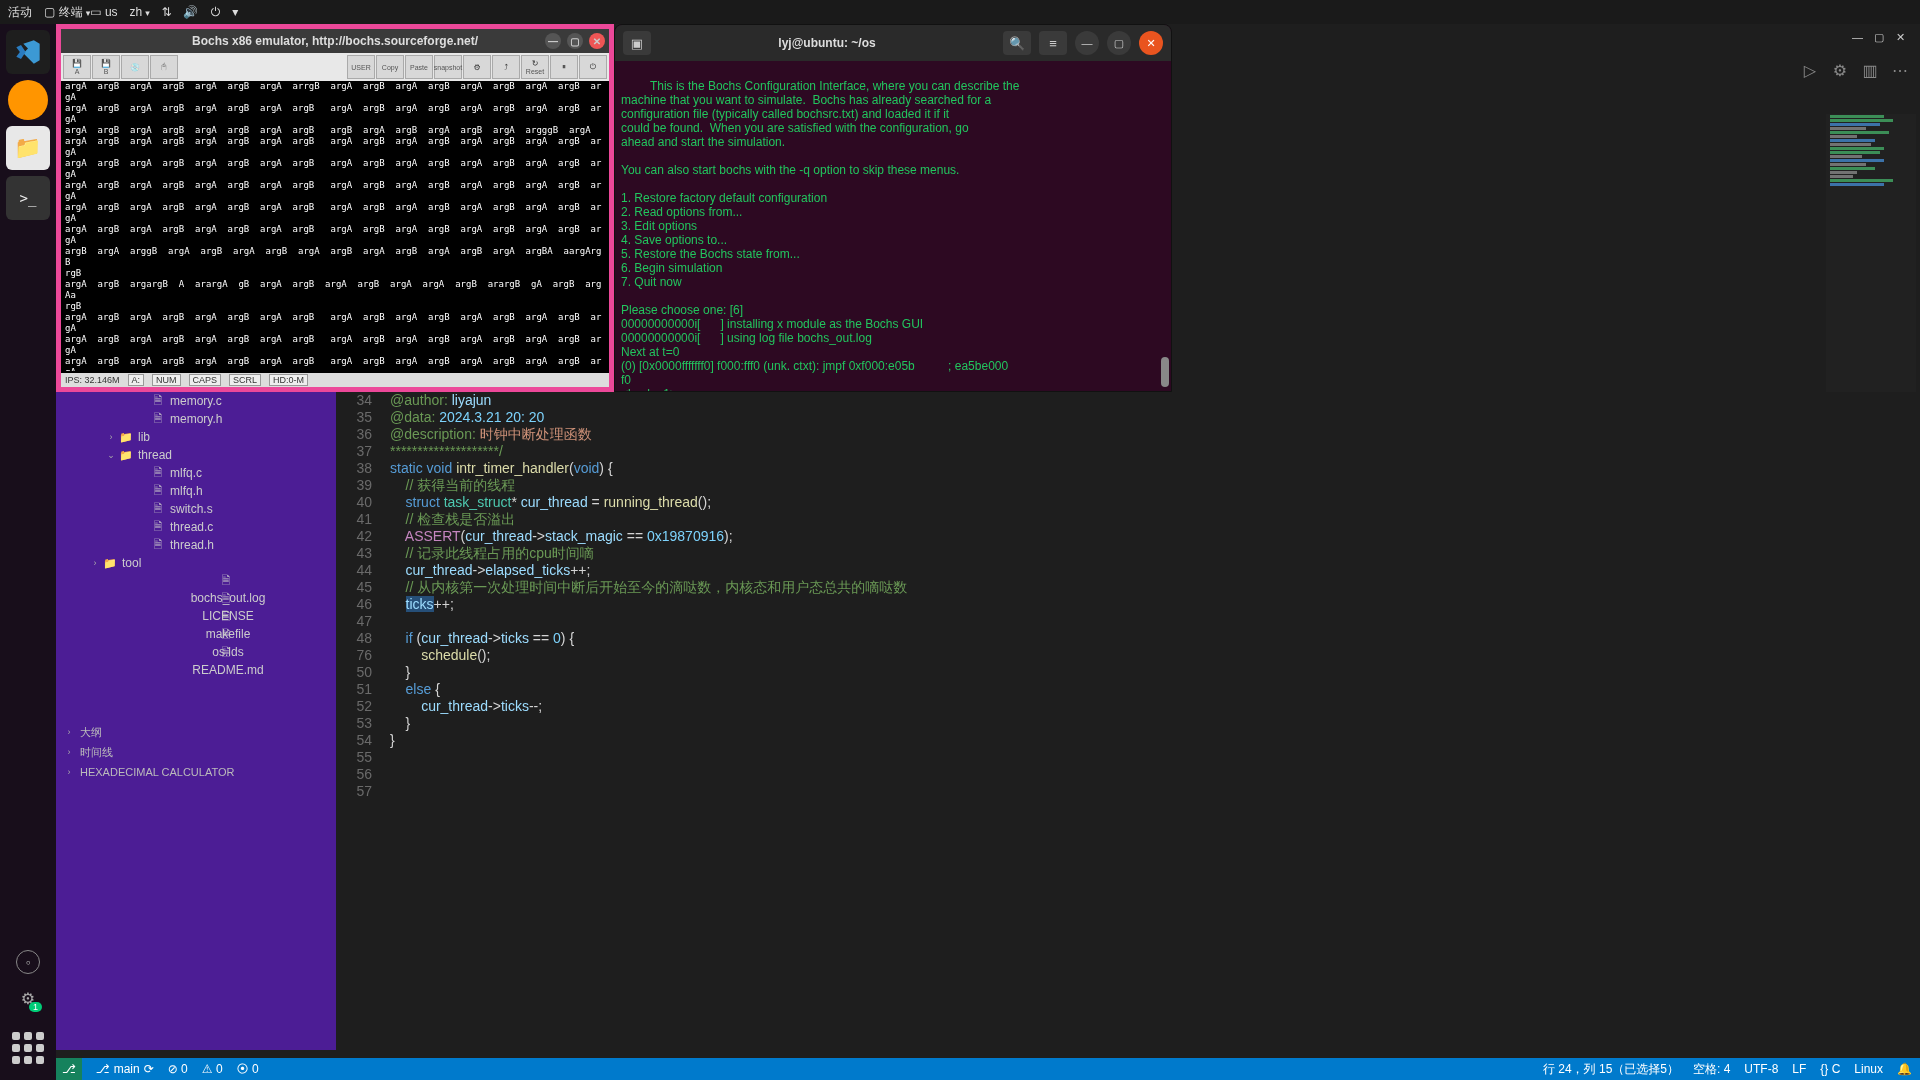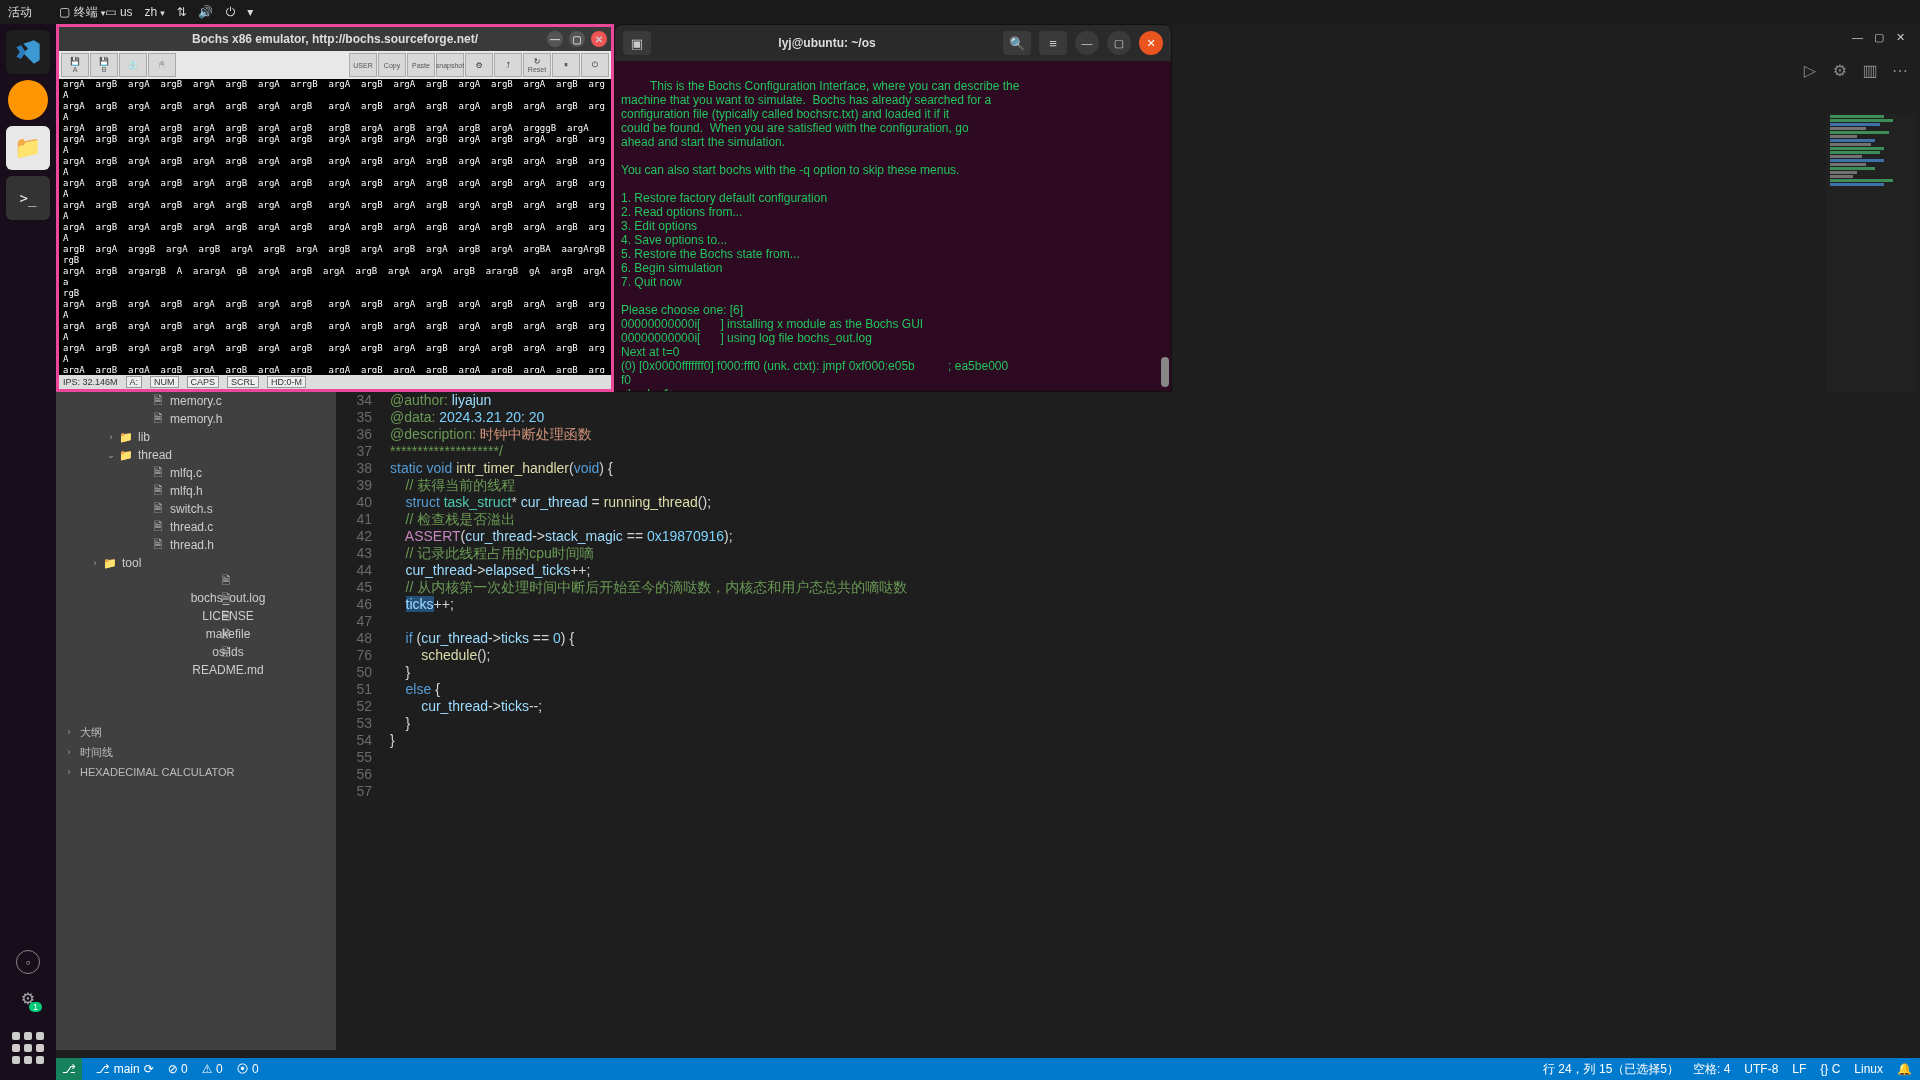--- a/index.html
+++ b/index.html
@@ -1,20 +1,20 @@
 <!DOCTYPE html>
 <html><head>
 <meta charset="utf-8">
 <style>
 * { margin: 0; padding: 0; box-sizing: border-box; font-family: sans-serif; }
 body { width: 1920px; height: 1080px; background: #2c1e2e; overflow: hidden; position: relative; }
 
 
 .topbar { height: 24px; background: #1a1a1a; color: #ddd; display: flex; align-items: center; font-size: 12px; padding: 0 8px; }
-.topbar .left { display: flex; gap: 27px; align-items: flex-end; }
+.topbar .left { display: flex; gap: 12px; align-items: flex-end; }
 .topbar .center { flex: 1; text-align: center; }
 .topbar .right { display: flex; gap: 12px; align-items: center; }
 .topbar .item { cursor: pointer; }
 .topbar .caret::after { content: "▾"; font-size: 9px; margin-left: 3px; }
 
 
 .dock { position: absolute; left: 0; top: 24px; width: 56px; height: calc(100% - 24px); background: rgba(20,10,22,0.8); display: flex; flex-direction: column; align-items: center; padding-top: 6px; gap: 6px; }
 .dock .dicon { width: 44px; height: 44px; border-radius: 6px; display: flex; align-items: center; justify-content: center; font-size: 22px; position: relative; cursor: pointer; }
 .dock .dicon.vscode { background: #1e1e1e; }
 .dock .dicon.vscode svg { width: 28px; height: 28px; }
@@ -36,21 +36,21 @@
 
 
 .vscode-tabbar{position:absolute;top:28px;right:0;height:36px;display:flex;align-items:center;padding-right:8px;gap:6px;color:#888;}
 .vscode-tabbar .icn{width:24px;height:24px;display:flex;align-items:center;justify-content:center;cursor:pointer;}
 
 
 .minimap{position:absolute;top:90px;right:4px;width:90px;height:280px;background:#222; opacity:.8;}
 .minimap .ln{height:3px;margin:1px 4px;}
 
 
-.filetree { position: absolute; left: 0; top: 368px; width: 280px; bottom: 30px; background: #404040; color: #ccc; font-size: 12px; overflow: hidden; }
+.filetree { position: absolute; left: 0; top: 368px; width: 280px; bottom: 30px; background: #4c1d95; color: #ccc; font-size: 12px; overflow: hidden; }
 .filetree .row { display: flex; align-items: center; height: 18px; padding-left: 0; cursor: pointer; white-space: nowrap; }
 .filetree .chev { width: 14px; text-align: center; font-size: 9px; color: #aaa; }
 .filetree .ic { width: 16px; margin-right: 4px; text-align: center; font-size: 11px; }
 .filetree .folder::before { content: "📁"; font-size: 11px; }
 .filetree .file::before { content: "🗎"; font-size: 11px; }
 .filetree .pad1 { padding-left: 48px; } .filetree .pad2 { padding-left: 64px; flex-direction: column; } .filetree .pad3 { padding-left: 80px; } .filetree .pad0{padding-left:32px;}
 .filetree .panelhead { display:flex;align-items:center;height:20px;padding-left:6px;color:#bbb;font-size:11px;cursor:pointer;}
 .filetree .panelhead .chev{font-size:9px;margin-right:4px;}
 
 
@@ -61,21 +61,21 @@
 .codearea .codeline { height: 17px; white-space: pre; }
 .tok-kw { color: #569cd6; } .tok-type { color: #4ec9b0; } .tok-fn { color: #dcdcaa; } .tok-com { color: #6a9955; } .tok-str { color: #ce9178; } .tok-num { color: #7dd3fc; } .tok-var { color: #9cdcfe; } .tok-op{color:#d4d4d4;} .tok-mac{color:#c586c0;}
 .sel { background: #264f78; }
 
 
 .statusbar { position: absolute; left: 0; right: 0; bottom: 0; height: 22px; background: #007acc; color: #fff; font-size: 12px; display: flex; align-items: center; padding: 0 8px; gap: 14px; }
 .statusbar .spacer { flex: 1; }
 .statusbar .sitem { cursor: pointer; display:flex;align-items:center;gap:4px;}
 
 
-.bochs-win { position: absolute; left: 56px; top: 24px; width: 558px; height: 368px; background: #000; border: 3px solid #ec4899; }
+.bochs-win { position: absolute; left: 56px; top: 24px; width: 558px; height: 368px; background: #000; border: 5px solid #ec4899; }
 .bochs-title { height: 24px; background: #3a3a3a; color: #ddd; font-size: 12px; font-weight: bold; display: flex; align-items: center; justify-content: center; position: relative; }
 .bochs-title .winctl { position: absolute; right: 4px; display: flex; gap: 6px; }
 .bochs-title .winctl span { width: 16px; height: 16px; border-radius: 50%; background: #555; display:flex;align-items:center;justify-content:center;font-size:10px;color:#ccc;cursor:pointer;}
 .bochs-title .winctl .close{background:#e55;}
 .bochs-toolbar { height: 28px; background: #e8e8e8; display: flex; align-items: center; padding: 0 2px; gap: 1px; }
 .bochs-toolbar .tbtn { width: 28px; height: 24px; background: #d8d8d8; border: 1px solid #aaa; font-size: 8px; color: #333; display: flex; flex-direction: column; align-items: center; justify-content: center; cursor: pointer; }
 .bochs-toolbar .tlabel{font-size:7px;color:#555;}
 .bochs-toolbar .spacer{flex:1;}
 .bochs-screen { position: absolute; top: 52px; left: 4px; right: 4px; bottom: 16px; background: #000; color: #fff; font-family: monospace; font-size: 9px; line-height: 11px; overflow: hidden; white-space: pre-wrap; word-break: break-all; padding: 0; }
 .bochs-status { position: absolute; bottom: 0; left: 0; right: 0; height: 14px; background: #ddd; font-size: 9px; color: #333; display: flex; gap: 8px; align-items: center; padding: 0 4px; font-family: monospace;}

